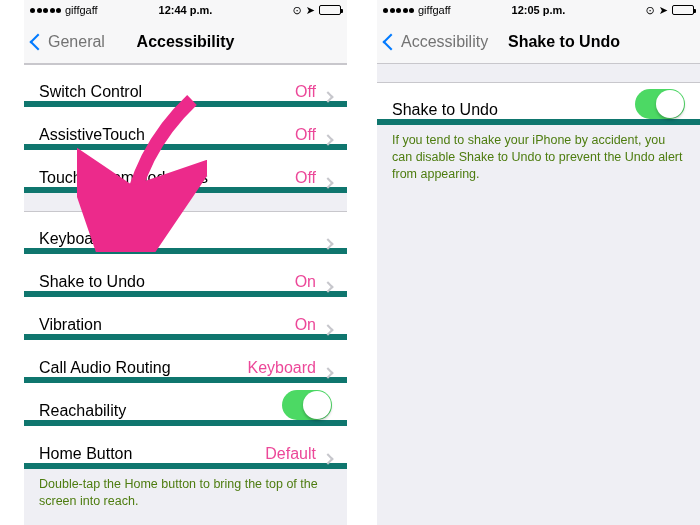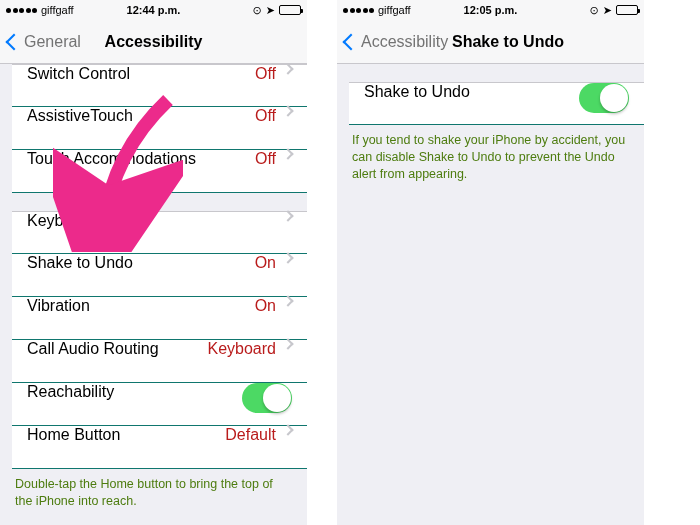--- a/index.html
+++ b/index.html
@@ -4,21 +4,21 @@
 <style>
   * { box-sizing: border-box; margin: 0; padding: 0; }
   body {
     font-family: -apple-system, "Helvetica Neue", Helvetica, Arial, sans-serif;
     background: #fff;
     width: 700px;
     height: 525px;
     overflow: hidden;
     position: relative;
   }
-  .container { display: flex; width: 644px; height: 525px; gap: 30px; }
+  .container { display: flex; width: 700px; height: 525px; gap: 30px; padding-left: 24px; }
   .phone { flex: 1; background: #efeff4; display: flex; flex-direction: column; position: relative; overflow: hidden; }
   .phone.left { max-width: 355px; }
   .phone.right { max-width: 327px; }
 
   
   .status-bar {
     height: 20px;
     background: #f7f7f8;
     display: flex;
     align-items: center;
@@ -63,29 +63,28 @@
   .phone.right .nav-title { left: auto; right: 80px; transform: none; }
   .chevron-left {
     width: 12px; height: 12px; border-left: 2.5px solid #007aff;
     border-bottom: 2.5px solid #007aff; transform: rotate(45deg);
     margin-right: 4px;
   }
 
   
   .scroll { flex: 1; overflow: hidden; background: #efeff4; }
   .row {
-    background: #fff; height: 43px; display: flex; align-items: flex-start;
+    background: #fff; height: 43px; display: flex; align-items: flex-end;
     padding: 0 15px; position: relative; cursor: pointer;
-    border-bottom: 1px solid #0f766e;
-    margin-left: 12px;
+    border-bottom: 6px solid #0f766e;
   }
   .row:first-child { border-top: 1px solid #c8c7cc; }
   .group-top { margin-top: 18px; border-top: 1px solid #c8c7cc; }
   .row-label { font-size: 16px; color: #000; flex: 1; }
-  .row-value { font-size: 16px; color: #b91c1c; margin-right: 8px; }
+  .row-value { font-size: 16px; color: #ec4899; margin-right: 8px; }
   .chevron {
     width: 8px; height: 8px; border-top: 2px solid #c7c7cc;
     border-right: 2px solid #c7c7cc; transform: rotate(45deg);
   }
   .footer-text {
     font-size: 12.5px; color: #4d7c0f; padding: 7px 15px 4px; line-height: 1.35;
   }
   .header-text {
     font-size: 12px; color: #6d6d72; padding: 14px 15px 6px;
     text-transform: uppercase; letter-spacing: 0.5px;
@@ -183,21 +182,21 @@
         <span class="row-label">Reachability</span>
         <span class="switch">
             <span class="knob"></span>
           </span>
       </div>
       <div class="row">
         <span class="row-label">Home Button</span>
         <span class="row-value">Default</span>
         <span class="chevron"></span>
       </div>
-      <div class="footer-text">Double-tap the Home button to bring the top of the iPhone into reach.</div>
+      <div class="footer-text">Double-tap the Home button to bring the top of the screen into reach.</div>
       <div class="header-text">HEARING</div>
 
     </div>
 
     <svg class="arrow-annot" width="130" height="160">
       <defs>
         <marker id="ah" markerWidth="12" markerHeight="12" refX="6" refY="6" orient="auto">
           <path d="M0,0 L12,6 L0,12 L3,6 Z" fill="#ec2a8b"></path>
         </marker>
       </defs>

